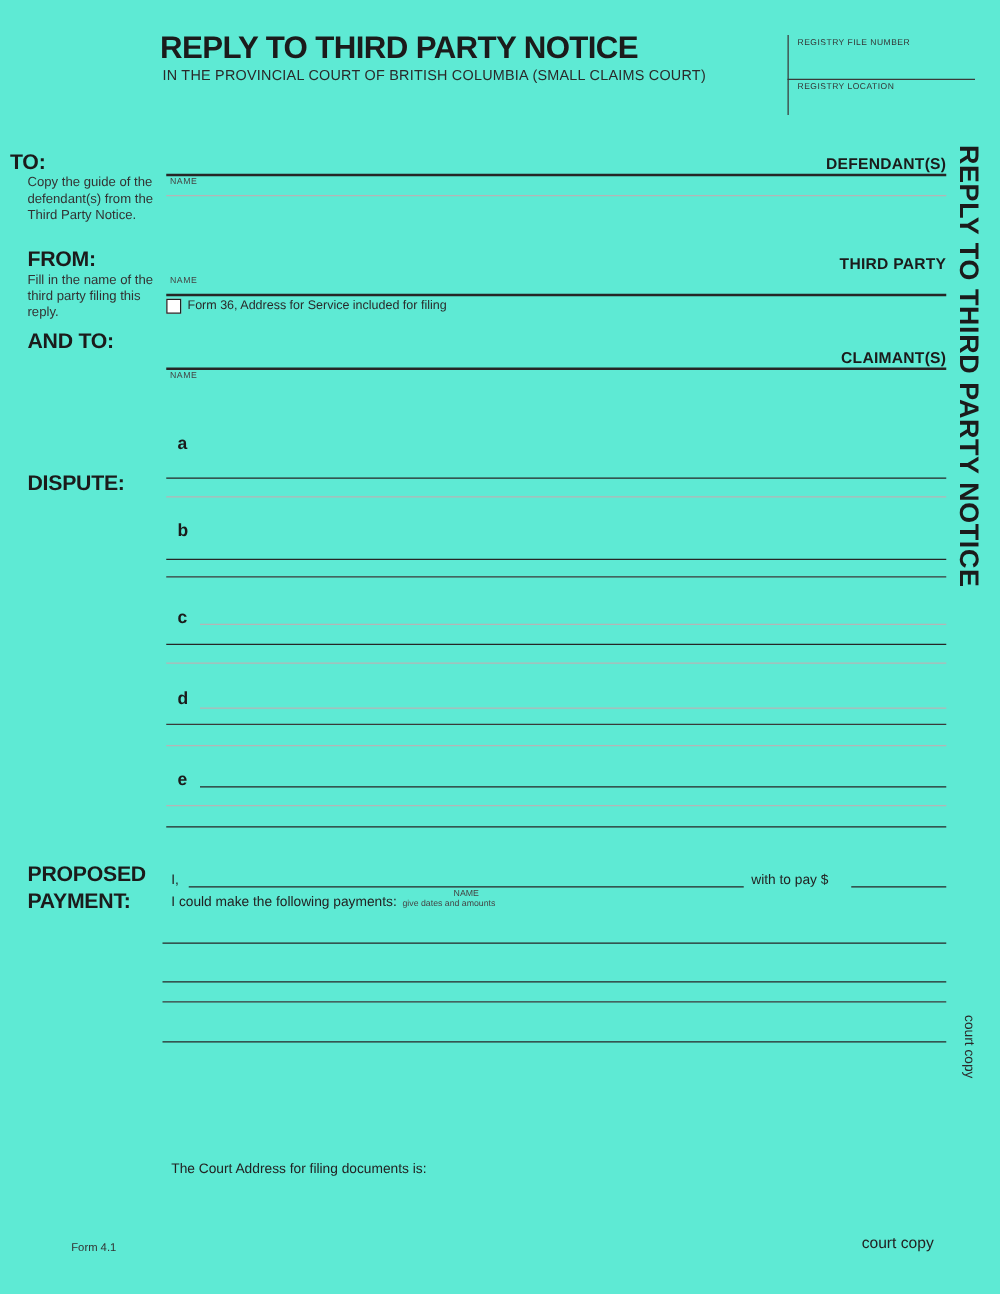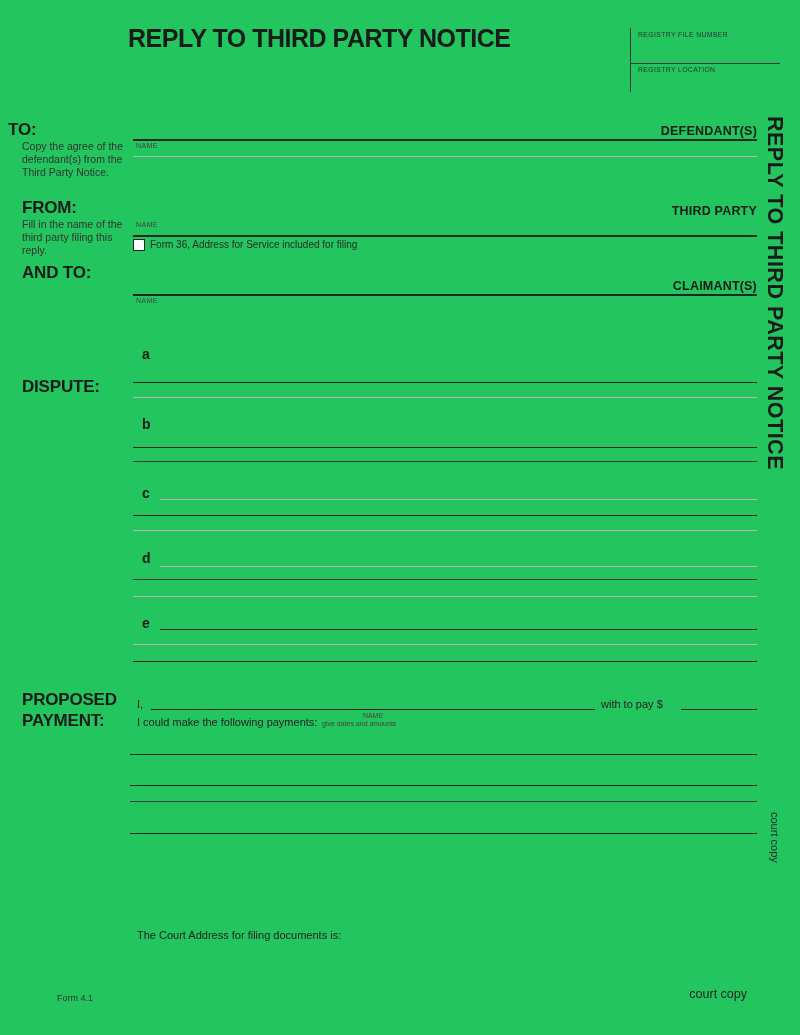--- a/index.html
+++ b/index.html
@@ -1,20 +1,20 @@
 <!DOCTYPE html>
 <html><head>
 <meta charset="utf-8">
 <style>
   html,body{margin:0;padding:0;background:#ffffff;}
   .page{
     position:relative;
     width:800px;
     height:1035px;
-    background:#22c55e;
+    background:#5eead4;
     font-family:"Liberation Sans", sans-serif;
     color:#1c1c1c;
     overflow:hidden;
     text-decoration:underline;
   }
   .abs{position:absolute;}
   .title{font-size:25px;font-weight:bold;letter-spacing:-0.5px;color:#1b1b1b;}
   .subtitle{font-size:11.5px;color:#2a2a2a;letter-spacing:0.2px;}
   .sec-heading{font-size:17px;font-weight:bold;color:#1b1b1b;letter-spacing:-0.2px;}
   .helper{font-size:10.5px;line-height:13px;color:#333;}
@@ -35,30 +35,31 @@
   .reg-label{font-size:6.8px;color:#333;letter-spacing:0.4px;}
   .footer-small{font-size:9px;color:#333;}
   .footer-copy{font-size:12.5px;color:#222;}
 </style>
 </head>
 <body>
 
 <div class="page">
 
   <div class="abs title" style="left:128px;top:24px;">REPLY TO THIRD PARTY NOTICE</div>
+  <div class="abs subtitle" style="left:130px;top:55px;">IN THE PROVINCIAL COURT OF BRITISH COLUMBIA (SMALL CLAIMS COURT)</div>
 
   <div class="abs" style="left:630px;top:28px;width:0;height:64px;border-left:1px solid #3a3a3a;"></div>
   <div class="abs" style="left:630px;top:63px;width:150px;border-top:1px solid #3a3a3a;height:0;"></div>
   <div class="abs reg-label" style="left:638px;top:31px;">REGISTRY FILE NUMBER</div>
   <div class="abs" style="left:638px;top:40px;width:140px;height:20px;"></div>
   <div class="abs reg-label" style="left:638px;top:66px;">REGISTRY LOCATION</div>
   <div class="abs" style="left:638px;top:75px;width:140px;height:16px;"></div>
 
   <div class="abs sec-heading" style="left:8px;top:120px;">TO:</div>
-  <div class="abs helper" style="left:22px;top:140px;width:104px;">Copy the agree of the defendant(s) from the Third Party Notice.</div>
+  <div class="abs helper" style="left:22px;top:140px;width:104px;">Copy the guide of the defendant(s) from the Third Party Notice.</div>
   <div class="abs party-label" style="left:450px;top:124px;width:307px;">DEFENDANT(S)</div>
   <div class="abs rule-dark" style="left:133px;top:139px;width:624px;"></div>
   <div class="abs tiny-label" style="left:136px;top:142px;">NAME</div>
   <div class="abs rule-light" style="left:133px;top:156px;width:624px;"></div>
 
   <div class="abs sec-heading" style="left:22px;top:198px;">FROM:</div>
   <div class="abs helper" style="left:22px;top:218px;width:104px;">Fill in the name of the third party filing this reply.</div>
   <div class="abs party-label" style="left:450px;top:204px;width:307px;">THIRD PARTY</div>
   <div class="abs tiny-label" style="left:136px;top:221px;">NAME</div>
   <div class="abs rule-dark" style="left:133px;top:235px;width:624px;"></div>

